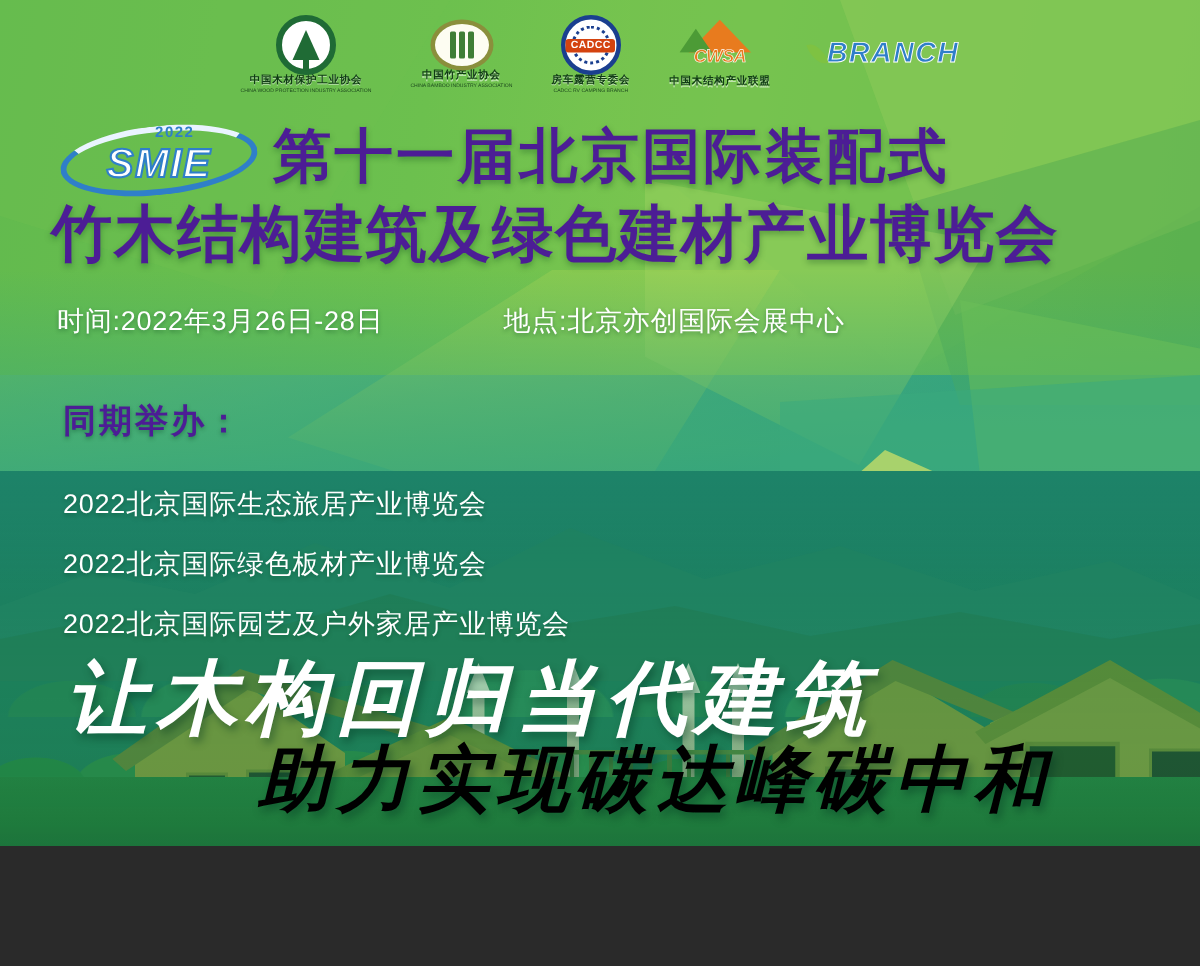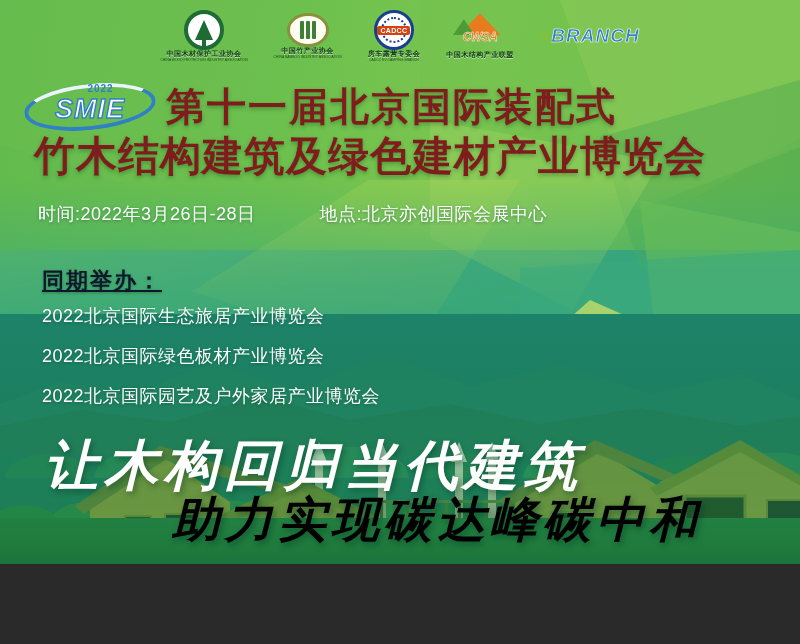--- a/index.html
+++ b/index.html
@@ -175,21 +175,21 @@
 
   .mark-senmei { position:relative; width:100px; height:30px;
       display:flex;align-items:center;}
   .mark-senmei .leaf{width:14px;height:16px;background:#7ec242;
       border-radius:0 100% 0 100%;transform:rotate(-20deg);margin-right:2px;}
   .mark-senmei .word{font-size:19px;font-weight:bold;font-style:italic;
       color:#2f7fc9;letter-spacing:1px;-webkit-text-stroke:.6px #fff;}
 
   
   .headline-wrap { position:absolute; left:0; top:84px; width:100%; }
-  .line1 { display:flex; align-items:center; padding-left:24px; }
+  .line1 { display:flex; padding-left:40px; }
 
   .smie {
     position:relative; width:132px; height:46px; flex:0 0 auto; margin-right:10px;
   }
   .smie .ellipse {
     position:absolute; inset:0; border-radius:50%;
     border:4px solid #2f7fc9; border-top-color:#eaf4ff;
     transform:rotate(-6deg);
   }
   .smie .word {
@@ -197,42 +197,41 @@
     font-size:27px; font-weight:bold; font-style:italic; color:#ffffff;
     -webkit-text-stroke:1.4px #2f7fc9; letter-spacing:1px;
   }
   .smie .year {
     position:absolute; left:50%; top:-1px; transform:translateX(-10%);
     font-size:10px; font-weight:bold; color:#2f7fc9;
     letter-spacing:1px;
   }
 
   .hl {
-    font-size:39px; font-weight:bold; color:#7f1d1d;
+    font-size:39px; font-weight:bold; color:#4c1d95;
     letter-spacing:2px; line-height:1.08; white-space:nowrap;
     text-shadow:0 2px 4px rgba(0,60,20,.35);
   }
   .line2 { padding-left:34px; margin-top:4px; }
   .line2 .hl { font-size:41px; letter-spacing:1px; }
 
   
   .meta {
     position:absolute; left:38px; top:202px;
-    display:flex; align-items:center; gap:64px;
+    display:flex; align-items:center; gap:80px;
     font-size:18px; color:#ffffff; letter-spacing:.5px;
     text-shadow:0 1px 3px rgba(0,60,30,.4);
   }
 
   
   .concurrent { position:absolute; left:42px; top:266px; }
   .concurrent .ctitle {
-    font-size:22px; font-weight:bold; color:#0f172a;
-    letter-spacing:2px; margin-bottom:8px;
+    font-size:22px; font-weight:bold; color:#4c1d95;
+    letter-spacing:2px; margin-bottom:28px;
     text-shadow:0 1px 3px rgba(0,60,30,.4);
-    text-decoration:underline;
   }
   .concurrent .citem {
     font-size:18px; color:#ffffff; letter-spacing:.5px; margin-bottom:16px;
     text-shadow:0 1px 3px rgba(0,60,30,.4);
   }
 
   
   .slogan1 {
     position:absolute; left:44px; top:418px;
     font-family:"DejaVu Serif", serif;

